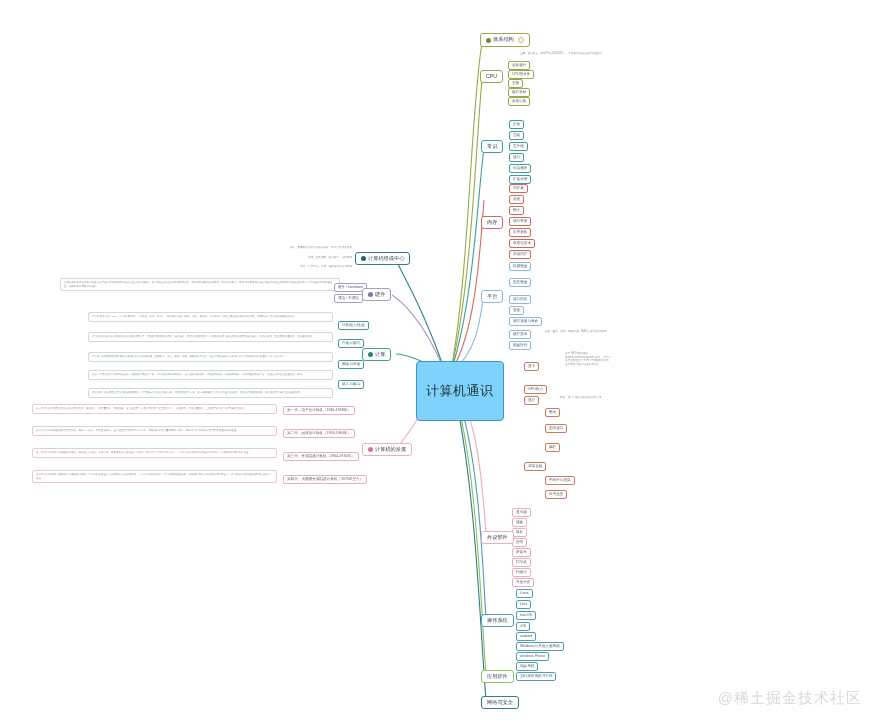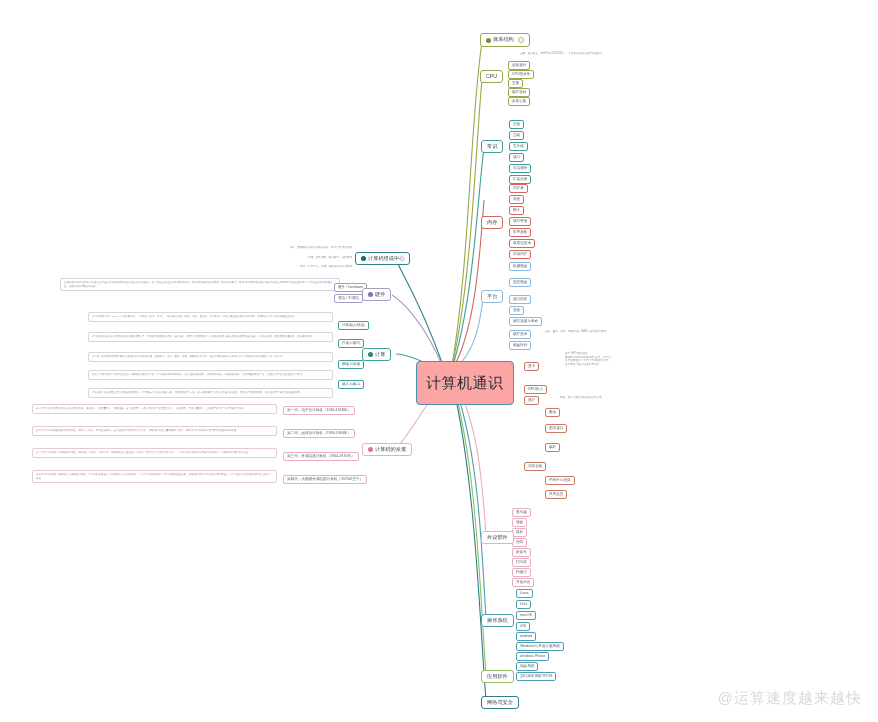--- a/index.html
+++ b/index.html
@@ -6,22 +6,22 @@
   body{width:878px;height:722px;overflow:hidden;
        font-family:"Liberation Sans","DejaVu Sans",sans-serif;}
   #stage{position:relative;width:878px;height:722px;background:#fff;}
   svg.links{position:absolute;left:0;top:0;width:878px;height:722px;pointer-events:none;}
 
   .node{position:absolute;box-sizing:border-box;background:#fff;
         border:1px solid #9bb7c9;border-radius:3px;
         display:flex;align-items:center;gap:2px;
         white-space:nowrap;line-height:1.05;}
 
-  .root{padding:13px 9px;font-size:15px;color:#24323a;border:1px solid #4a8fb5;
-        border-radius:4px;background:#fca5a5;z-index:40;letter-spacing:.5px;}
+  .root{padding:22px 9px;font-size:13px;color:#24323a;border:1px solid #4a8fb5;
+        border-radius:4px;background:#7dd3fc;z-index:40;letter-spacing:.5px;}
 
   .main{padding:3px 5px;font-size:5.2px;border-radius:3px;z-index:30;color:#3b4750;}
   .main .dot{width:5px;height:5px;border-radius:50%;background:#2f3a42;flex:0 0 auto;}
 
   .sub{padding:1.5px 3px;font-size:3.6px;border-radius:2px;color:#55606a;z-index:20;}
   .leafnote{position:absolute;font-size:2.6px;color:#8a9299;line-height:1.35;
             white-space:pre-line;z-index:12;}
 
   .para{position:absolute;box-sizing:border-box;background:#fff;
         border:1px solid #cdd8df;border-radius:2px;padding:2px 3px;
@@ -211,14 +211,14 @@
   </div>
   <div class="node sub c-pink" style="left:283px;top:406px;">第一代：电子管计算机（1946-1958年）</div>
   <div class="node sub c-pink" style="left:283px;top:429px;">第二代：晶体管计算机（1958-1964年）</div>
   <div class="node sub c-pink" style="left:283px;top:452px;">第三代：集成电路计算机（1964-1970年）</div>
   <div class="node sub c-pink" style="left:283px;top:475px;">第四代：大规模集成电路计算机（1970年至今）</div>
   <div class="para" style="left:32px;top:404px;width:245px;border-color:#e8c9d3;">第一代计算机采用电子管作为基本电子元件，体积庞大、耗电量惊人、可靠性差、运算速度慢（一般为每秒数千次至数万次）、价格昂贵、存储容量很小，主要用于科学计算和军事研究领域。</div>
   <div class="para" style="left:32px;top:426px;width:245px;border-color:#e8c9d3;">第二代计算机使用晶体管代替电子管，体积大大缩小、功耗显著降低、运算速度提高到每秒几十万次、可靠性和存储容量都有较大提升，除科学计算外开始应用于数据处理和事务管理。</div>
   <div class="para" style="left:32px;top:448px;width:245px;border-color:#e8c9d3;">第三代计算机采用中小规模集成电路，体积进一步缩小、价格下降、可靠性和运算速度进一步提高（每秒几十万次到几百万次），出现了操作系统和高级程序设计语言，应用领域扩展到各行各业。</div>
   <div class="para" style="left:32px;top:470px;width:245px;border-color:#e8c9d3;">第四代计算机使用大规模和超大规模集成电路，计算机的发展进入了以网络为中心的新阶段，个人计算机开始普及，计算机网络迅速发展，多媒体技术和人工智能技术不断进步，计算机的应用已经渗透到社会的各个角落。</div>
 
-  <div class="watermark">@运算速度越来越快</div>
+  <div class="watermark">@稀土掘金技术社区</div>
 </div>
 
 </body></html>

